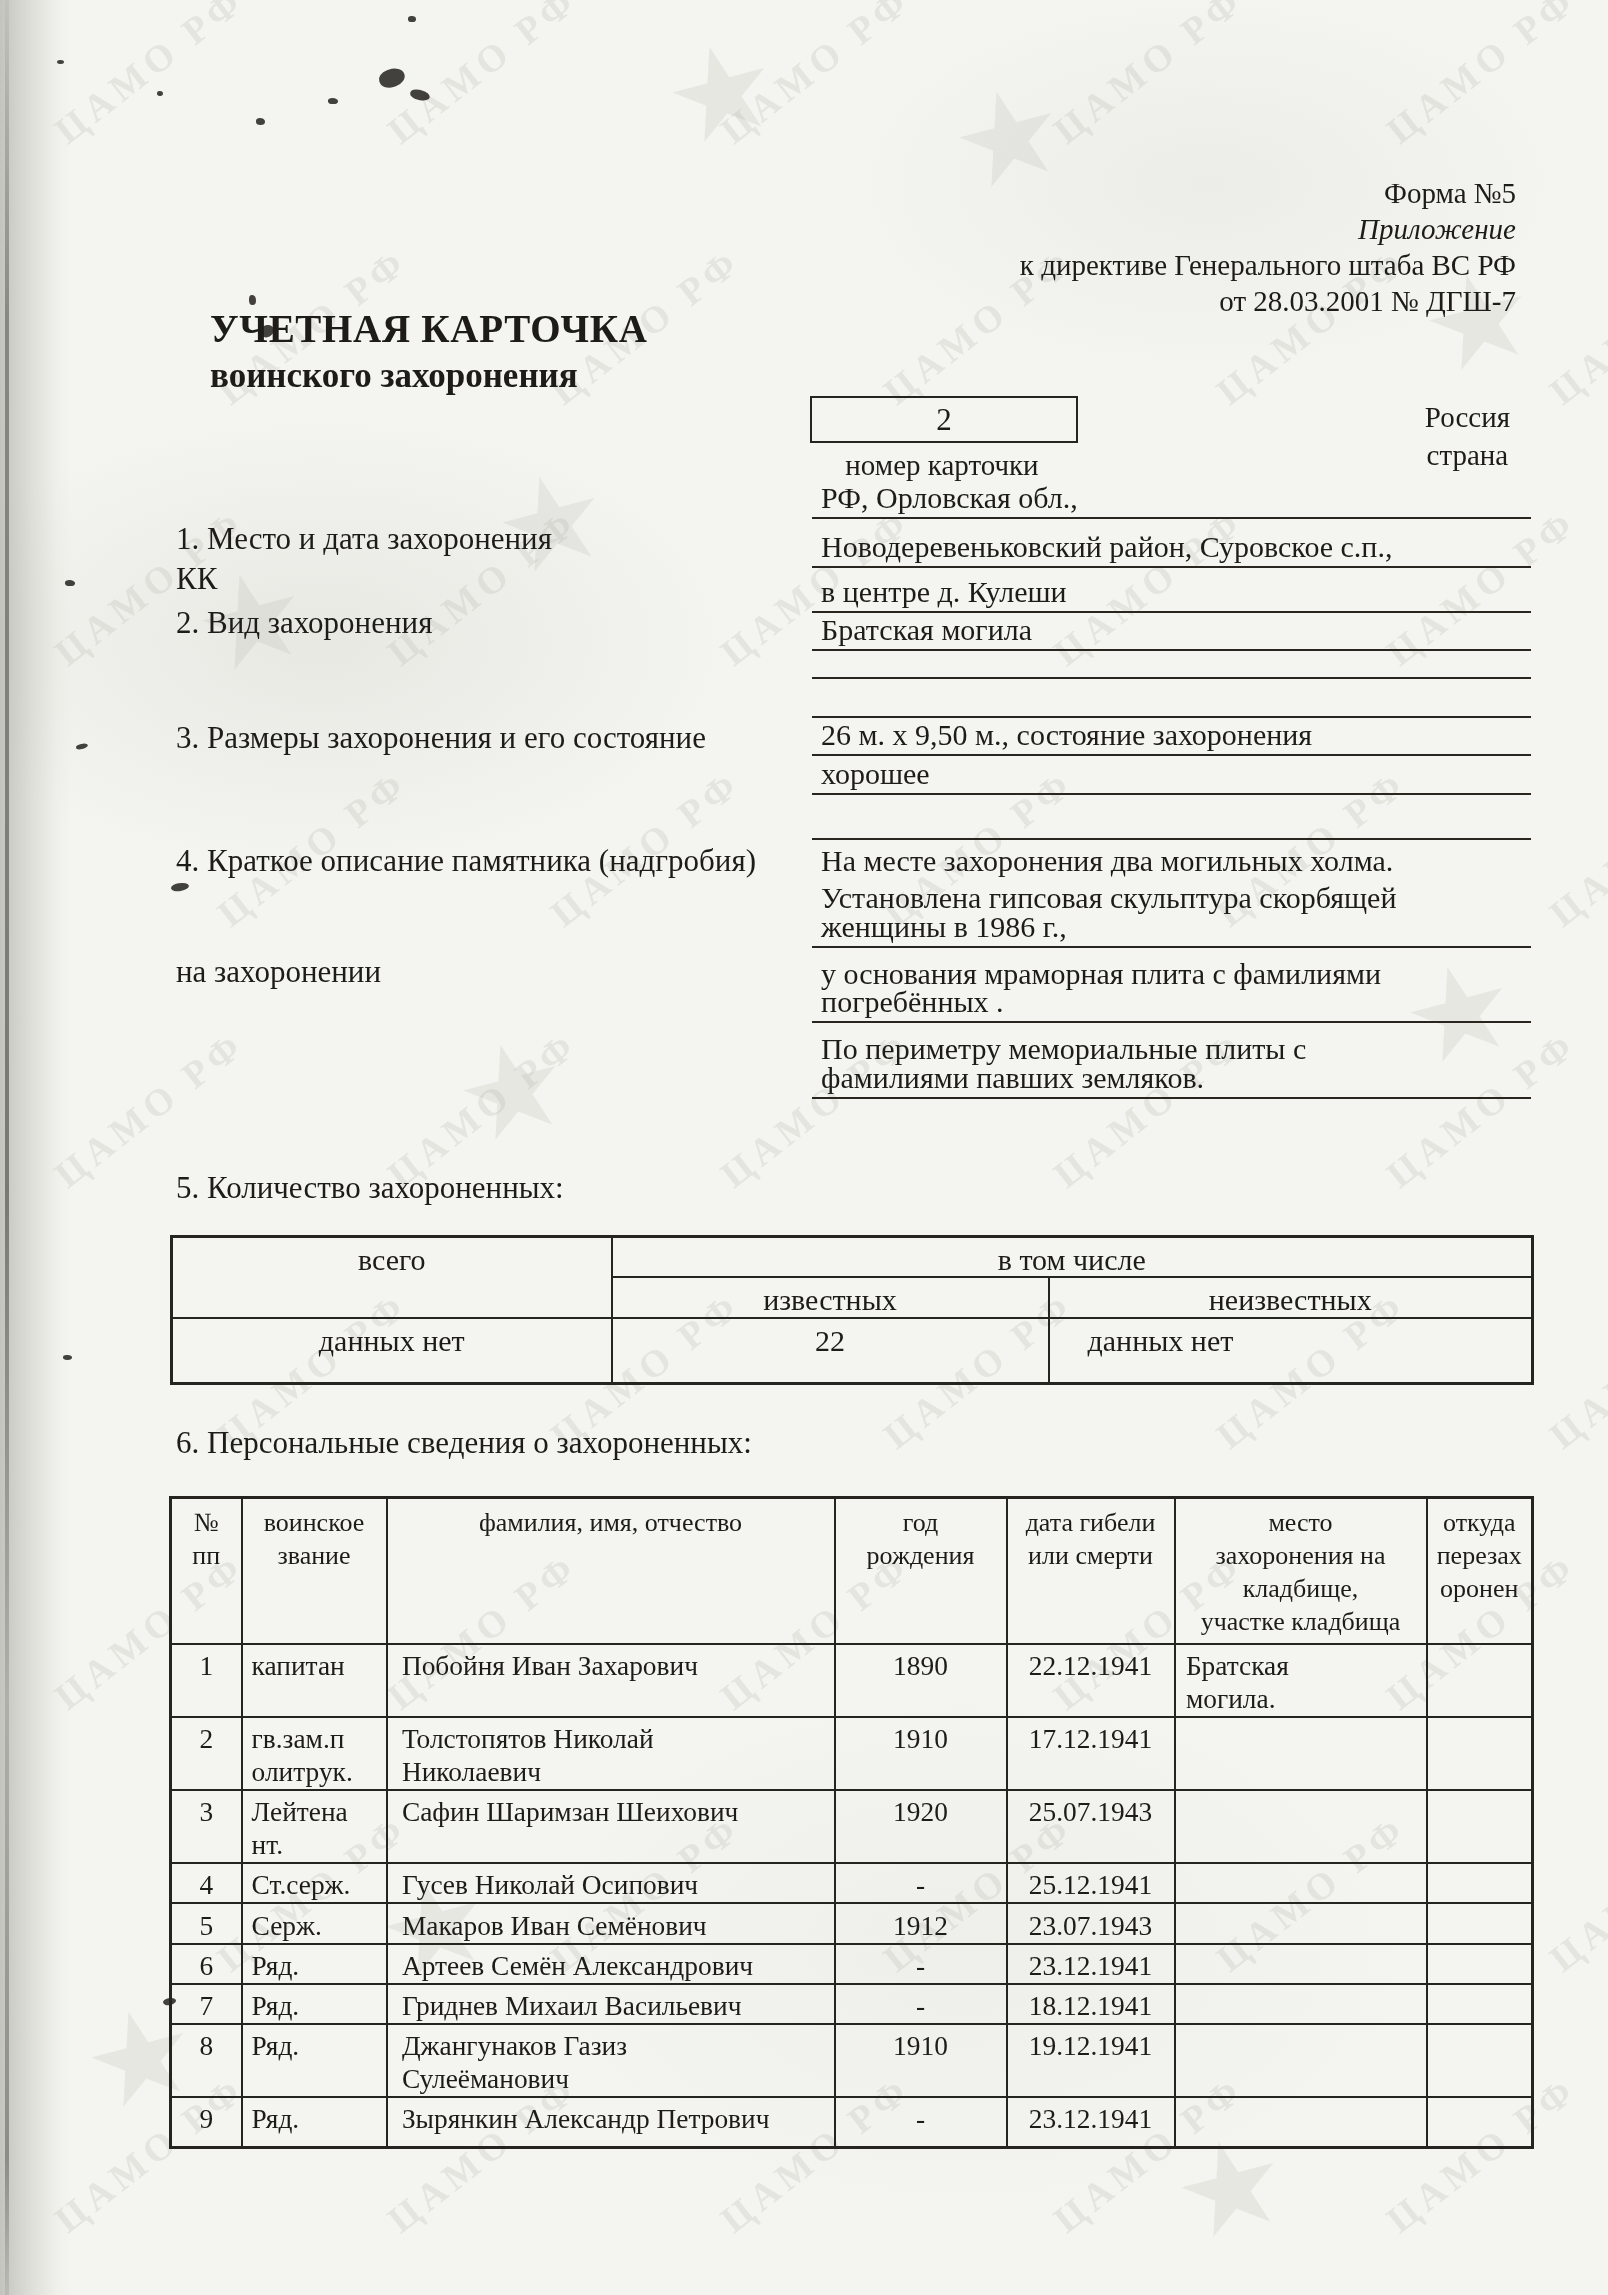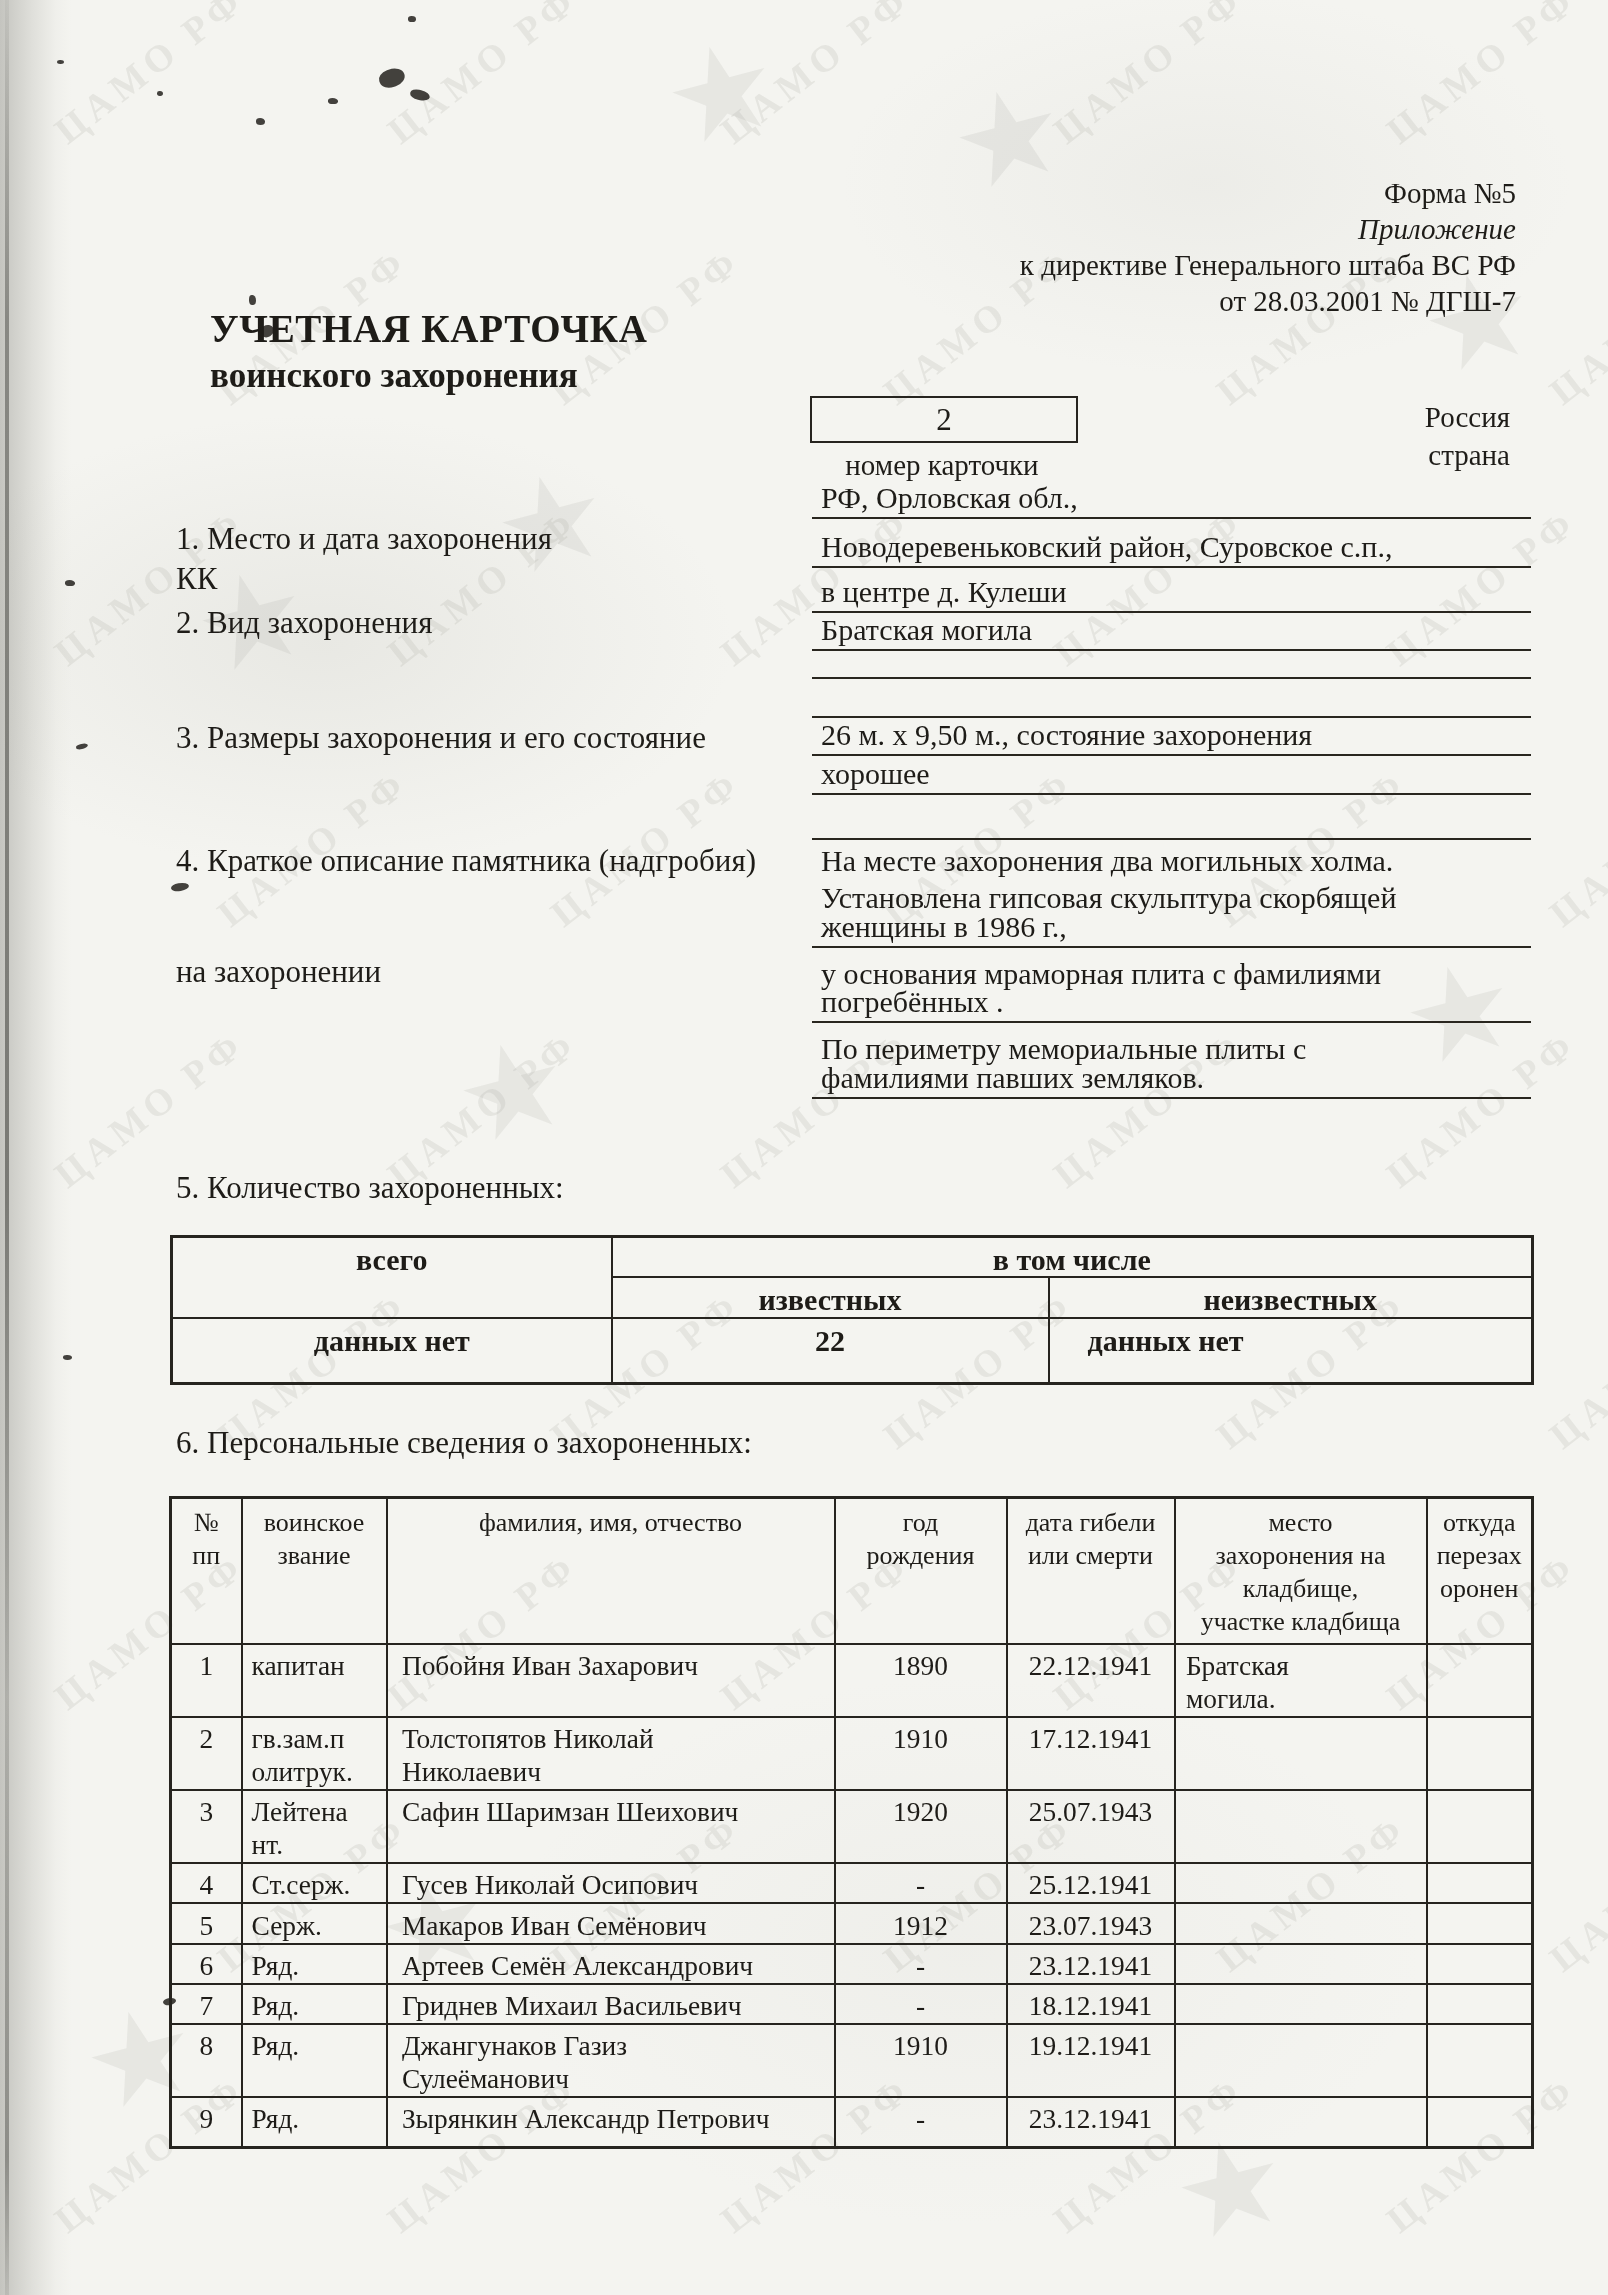--- a/index.html
+++ b/index.html
@@ -35,38 +35,38 @@
   
   .title { position:absolute; left:210px; top:306px; width:522px; text-align:left; }
   .title-l1 { font-size:39px; font-weight:bold; letter-spacing:0.7px; }
   .title-l2 { font-size:35px; font-weight:bold; margin-top:5.2px; }
 
   
   .numbox { position:absolute; left:810px; top:396px; width:264px; height:43px;
     border:2.6px solid #26241f; display:flex; align-items:center; justify-content:center;
     font-size:31px; }
   .numlabel { position:absolute; left:810px; top:449px; width:264px; text-align:center; font-size:29px; }
-  .country { position:absolute; top:398px; right:99px; text-align:right; font-size:29px; line-height:38px;font-family:Liberation Serif, serif; }
+  .country { position:absolute; top:398px; right:99px; text-align:center; font-size:29px; line-height:38px;font-family:Liberation Serif, serif; }
 
   
   .label { position:absolute; left:176px; font-size:31px; white-space:nowrap; }
 
   
   .fline { position:absolute; left:812px; width:719px; height:38px;
     border-bottom:2px solid #29261f; box-sizing:border-box;
     display:flex; align-items:flex-end; padding:0 0 2px 9.1px;
     font-size:30px; white-space:nowrap; }
   .fline.noline { border-bottom:none; }
 
   
   table { border-collapse:collapse; table-layout:fixed; }
   .t5 { position:absolute; left:170px; top:1235px; width:1361px;
     border:3.3px solid #26241f; font-size:30px; }
   .t5 th, .t5 td { border:2px solid #26241f; border-top-width:2.6px; border-bottom-width:2.6px;
-    vertical-align:top; padding:5.2px 3.9px 0 3.9px; text-align:center; font-weight:bold; line-height:33px; }
+    vertical-align:top; padding:5.2px 3.9px 0 3.9px; text-align:center; font-weight:normal; line-height:33px; }
   .t5 .left-pad { text-align:left; padding-left:38px; }
 
   .t6 { position:absolute; left:169px; top:1496px; width:1361px;
     border:3.3px solid #26241f; font-size:27.4px; }
   .t6 th { border:2px solid #26241f; border-top-width:3.3px; border-bottom-width:2.6px;
     vertical-align:top; font-weight:normal; font-size:26px; line-height:33px;
     padding:6.5px 2.6px 5.2px 2.6px; text-align:center; white-space:pre-line; }
   .t6 td { border:2px solid #26241f; border-top-width:2.6px; border-bottom-width:2.6px;
     vertical-align:top; padding:5.2px 3.9px 0 3.9px; line-height:33px; white-space:pre-line; }
   .t6 td.c { text-align:center; }

